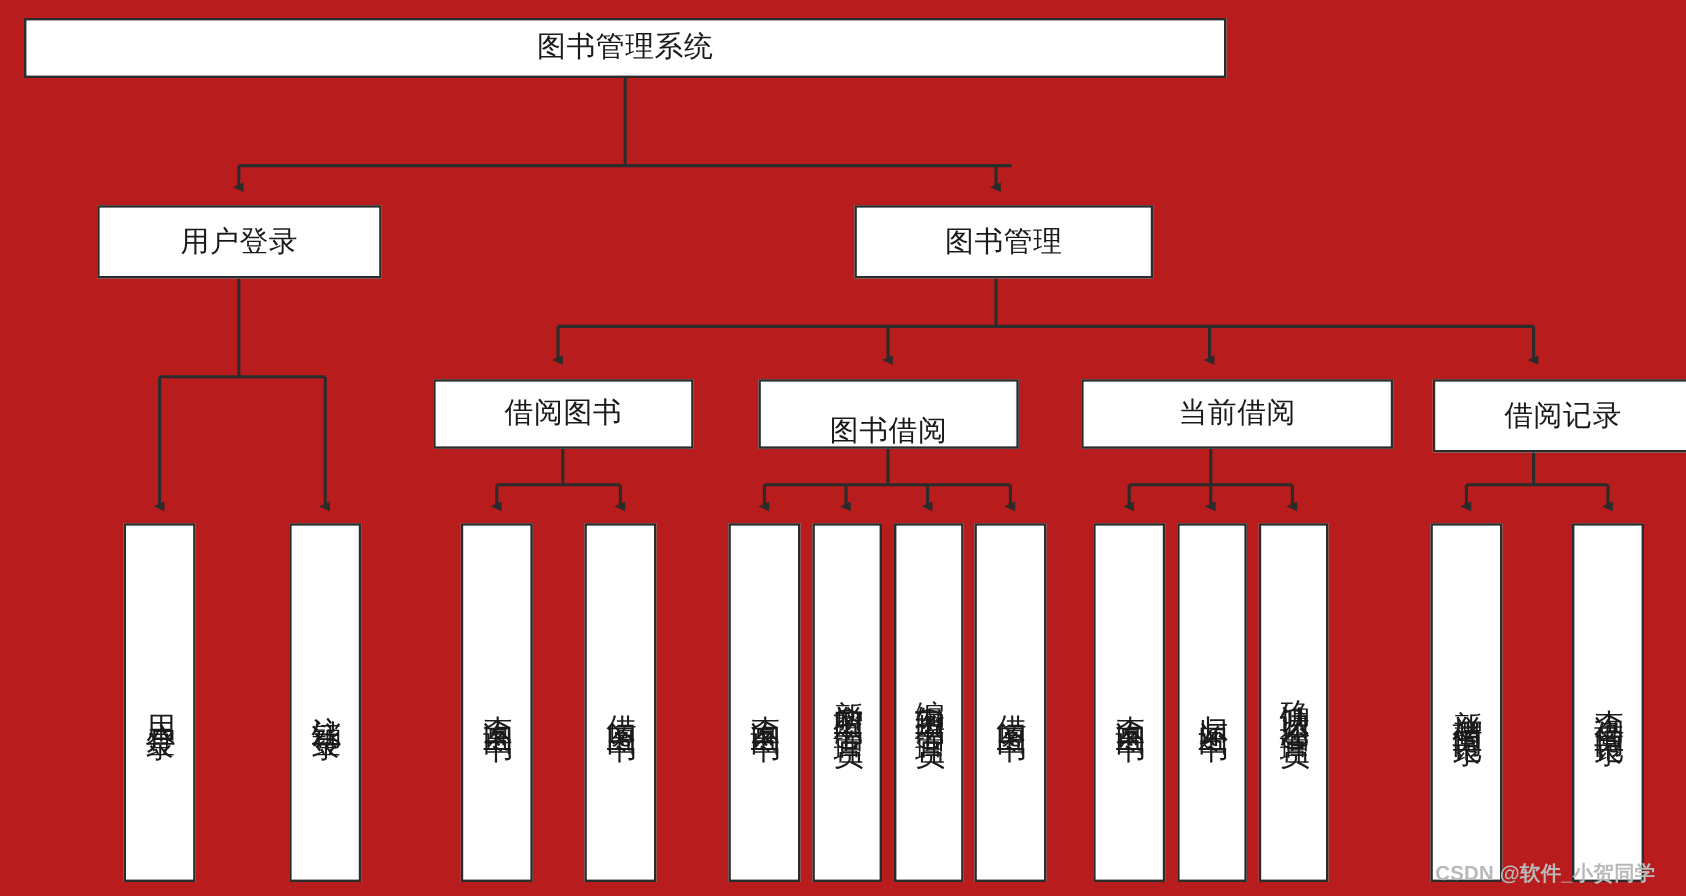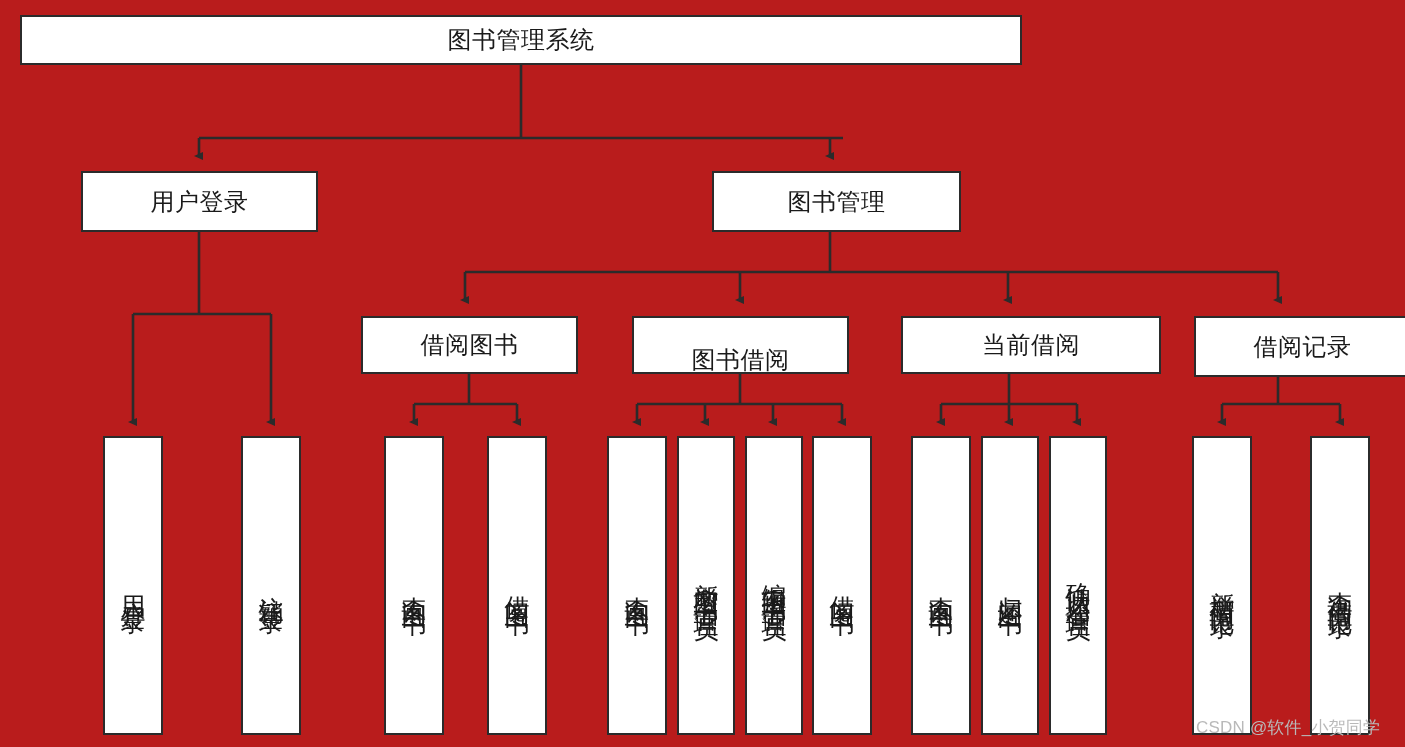--- a/index.html
+++ b/index.html
@@ -58,20 +58,21 @@
   }
   .watermark {
     position: absolute;
     left: 1196px;
     top: 716px;
     font-size: 17px;
     color: #b9b9b9;
     z-index: 5;
     white-space: pre;
     letter-spacing: 0.2px;
+    font-weight: bold;
   }
 </style>
 </head>
 <body>
 
 <div id="canvas">
 
   <svg id="edges" viewBox="0 0 1405 747" width="1405" height="747" xmlns="http://www.w3.org/2000/svg">
     <defs>
       <marker id="arrow" markerWidth="10" markerHeight="10" refX="5" refY="5" orient="auto" markerUnits="userSpaceOnUse">

